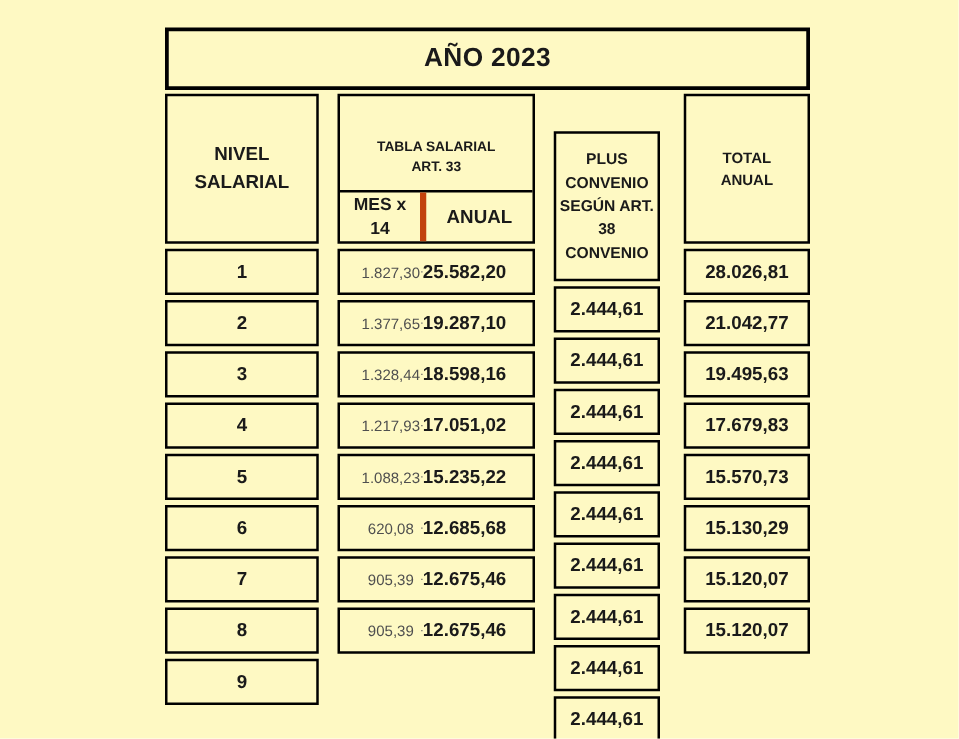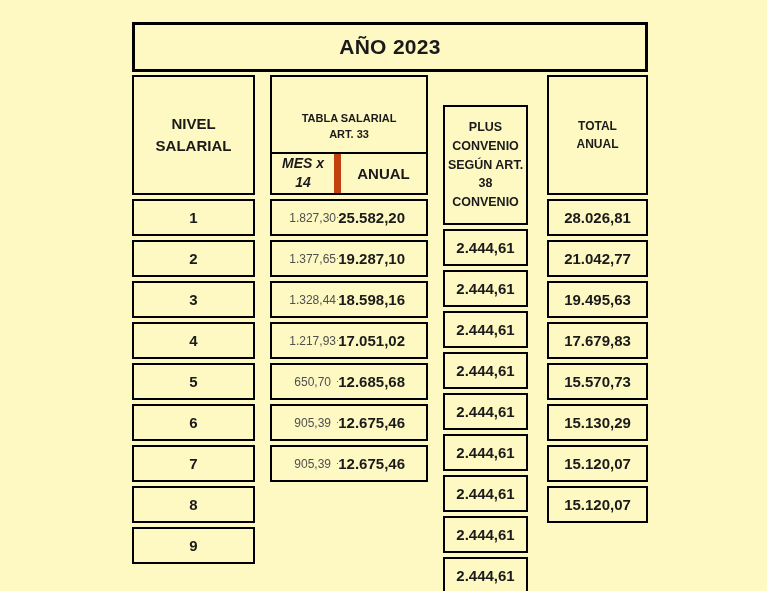--- a/index.html
+++ b/index.html
@@ -42,23 +42,23 @@
 
   .hdr-tabla { flex-direction:column; align-items:stretch; justify-content:flex-start; padding:0; }
   .tabla-top {
     height:55px; border-bottom:2px solid #000;
     display:flex; align-items:center; justify-content:center;
     font-size:11px; font-weight:bold; text-align:center;margin-top:24px;
   }
   .tabla-top span { display:block; max-width:120px; line-height:1.5; }
   .tabla-sub { flex:1; display:flex; align-items:stretch; }
   .sub-mes {
-    width:69px; border-right:7px solid #c2410c;
+    width:69px; border-right:5px solid #c2410c;
     display:flex; align-items:center; justify-content:center;
-    font-size:14px; font-weight:bold; text-align:center;font-style:italic;
+    font-size:14px; font-weight:bold; text-align:center;
   }
   .sub-mes span { display:block; max-width:48px; line-height:1.4; }
   .sub-anual { flex:1; display:flex; align-items:center; justify-content:center; font-size:15px; font-weight:bold; }
 
   .row-box {
     border:2px solid #000; height:37px; margin-top:4px;
     display:flex; align-items:center; justify-content:center;
     font-weight:bold; font-size:15px;
   }
   .row-split { padding:16px; align-items:stretch; }
@@ -123,21 +123,25 @@
         </div>
         <div class="row-box row-split">
           <div class="cell-mes">1.328,44</div>
           <div class="cell-anual">18.598,16</div>
         </div>
         <div class="row-box row-split">
           <div class="cell-mes">1.217,93</div>
           <div class="cell-anual">17.051,02</div>
         </div>
         <div class="row-box row-split">
-          <div class="cell-mes">650,70</div>
+          <div class="cell-mes">1.088,23</div>
+          <div class="cell-anual">15.235,22</div>
+        </div>
+        <div class="row-box row-split">
+          <div class="cell-mes">620,08</div>
           <div class="cell-anual">12.685,68</div>
         </div>
         <div class="row-box row-split">
           <div class="cell-mes">905,39</div>
           <div class="cell-anual">12.675,46</div>
         </div>
         <div class="row-box row-split">
           <div class="cell-mes">905,39</div>
           <div class="cell-anual">12.675,46</div>
         </div>

